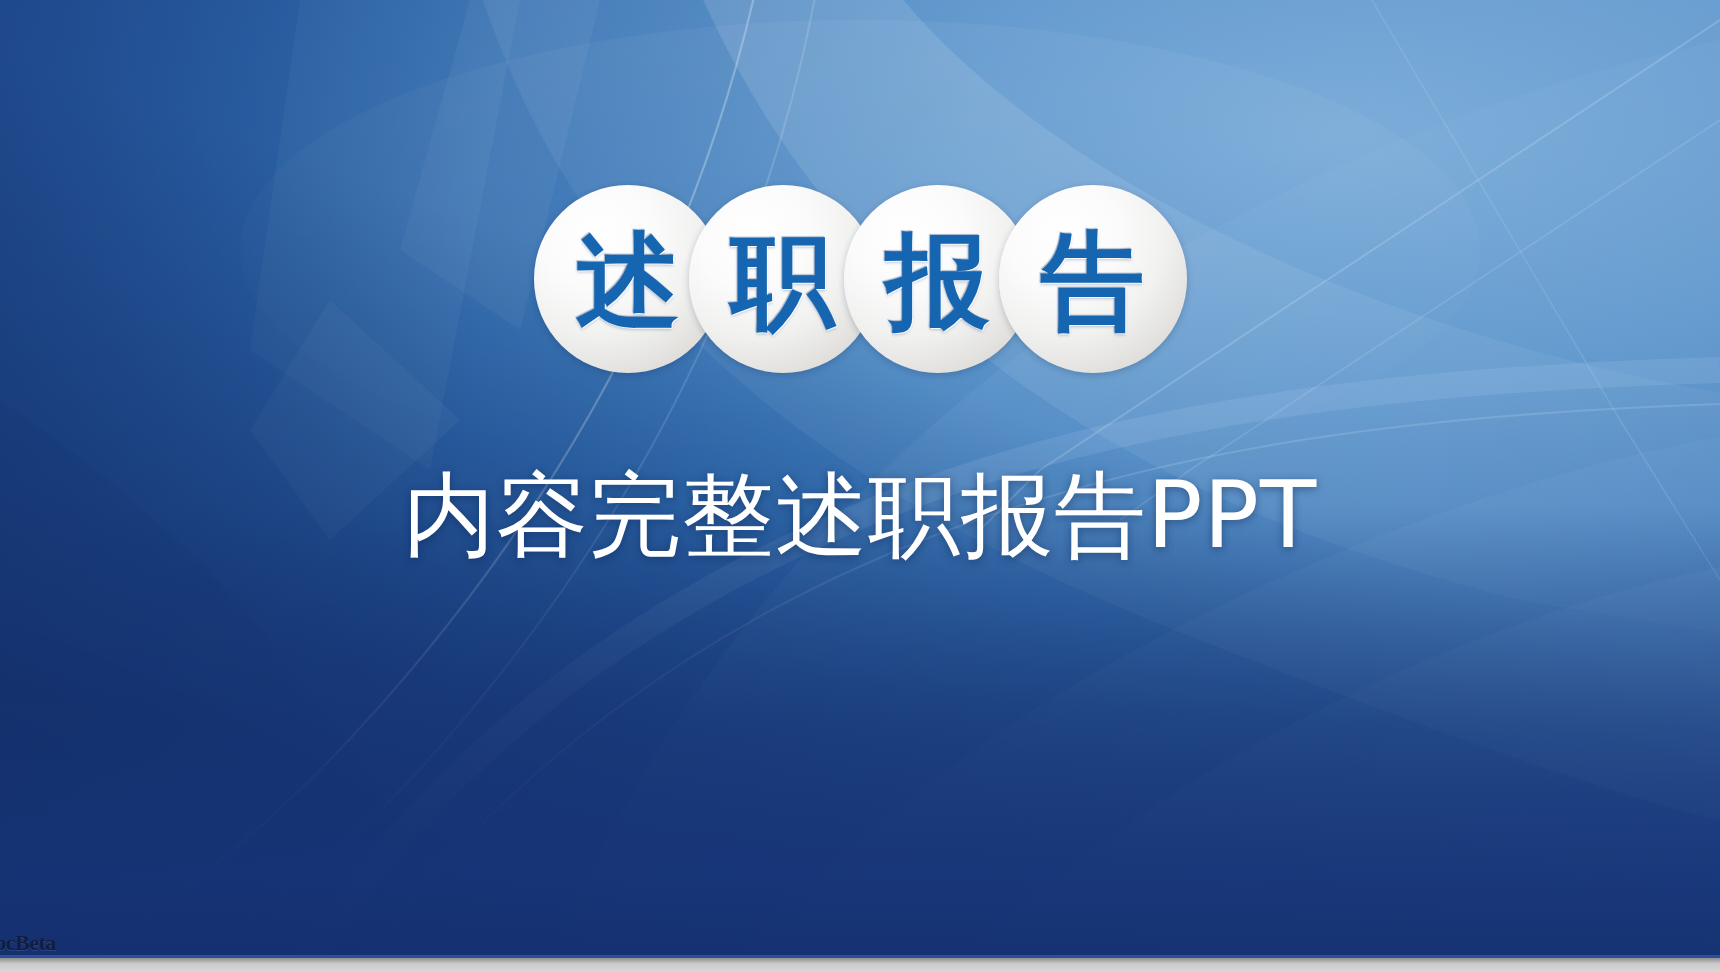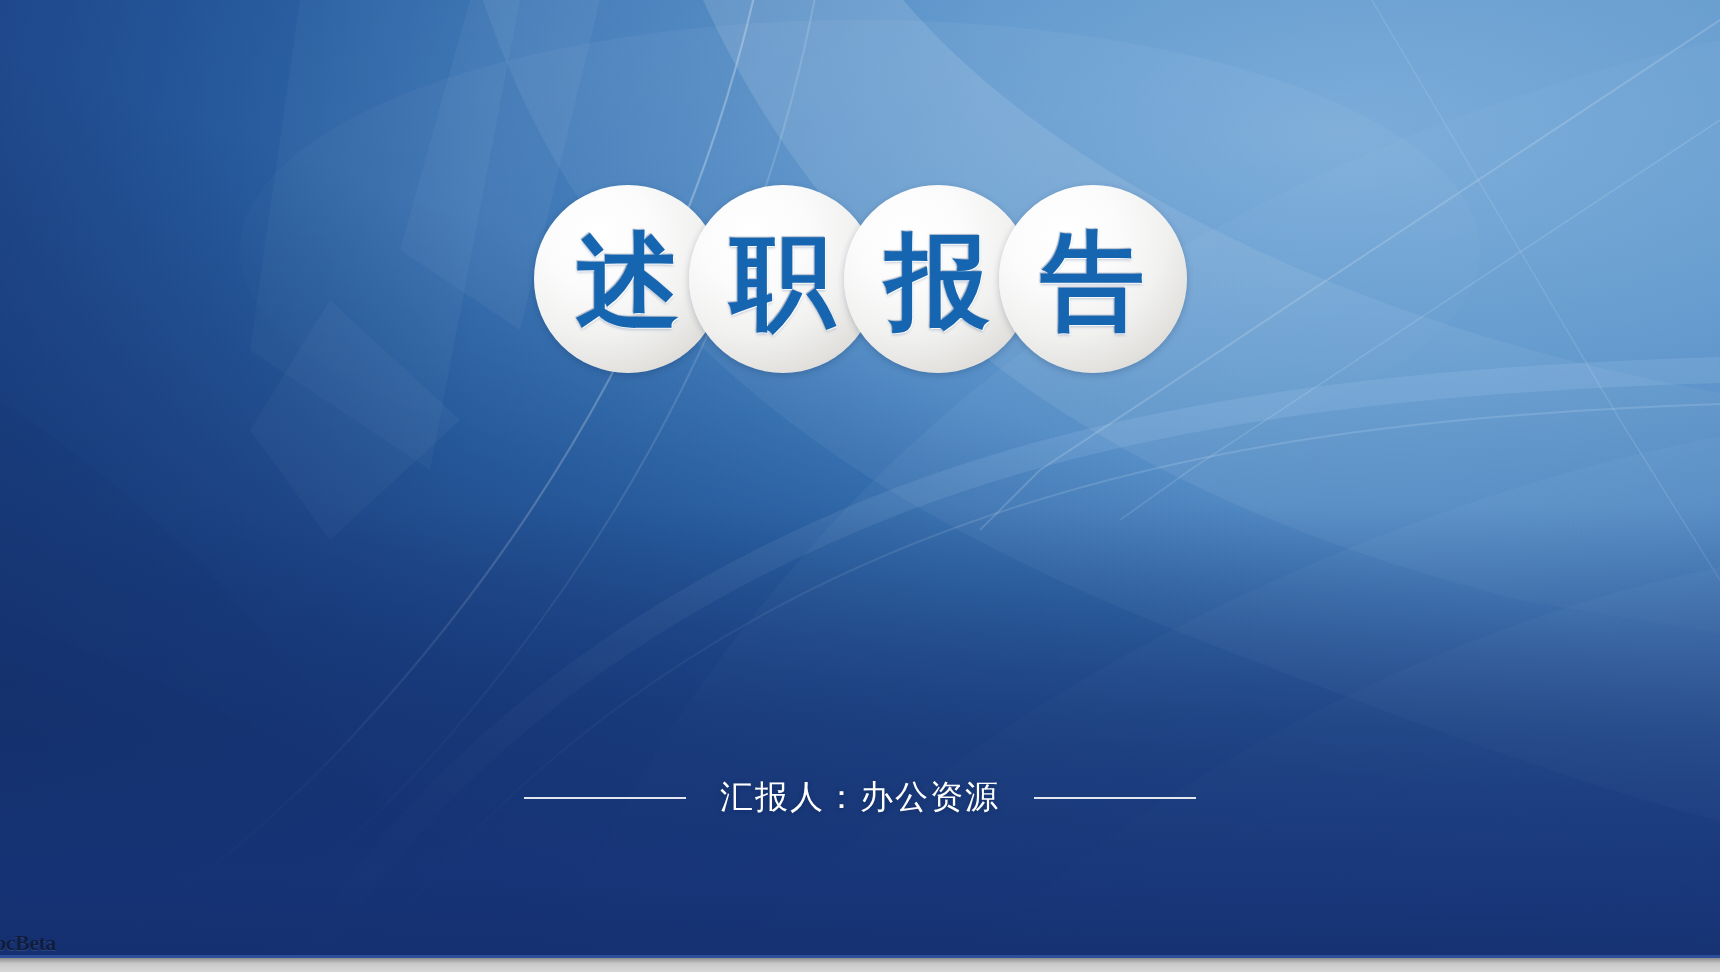--- a/index.html
+++ b/index.html
@@ -240,24 +240,20 @@
       <span class="badge-char">职</span>
     </div>
     <div class="badge">
       <span class="badge-char">报</span>
     </div>
     <div class="badge">
       <span class="badge-char">告</span>
     </div>
   </div>
 
-
-  <div id="presenter-row">
-    <span class="rule"></span>
-    <span id="presenter-text">汇报人：办公资源</span>
-    <span class="rule"></span>
-  </div>
+  <div id="main-title">内容完整述职报告PPT</div>
+
 
   <div id="watermark">pcBeta</div>
   <div id="bottom-strip-line"></div>
   <div id="bottom-strip"></div>
 
 </div>
 
 </body></html>

